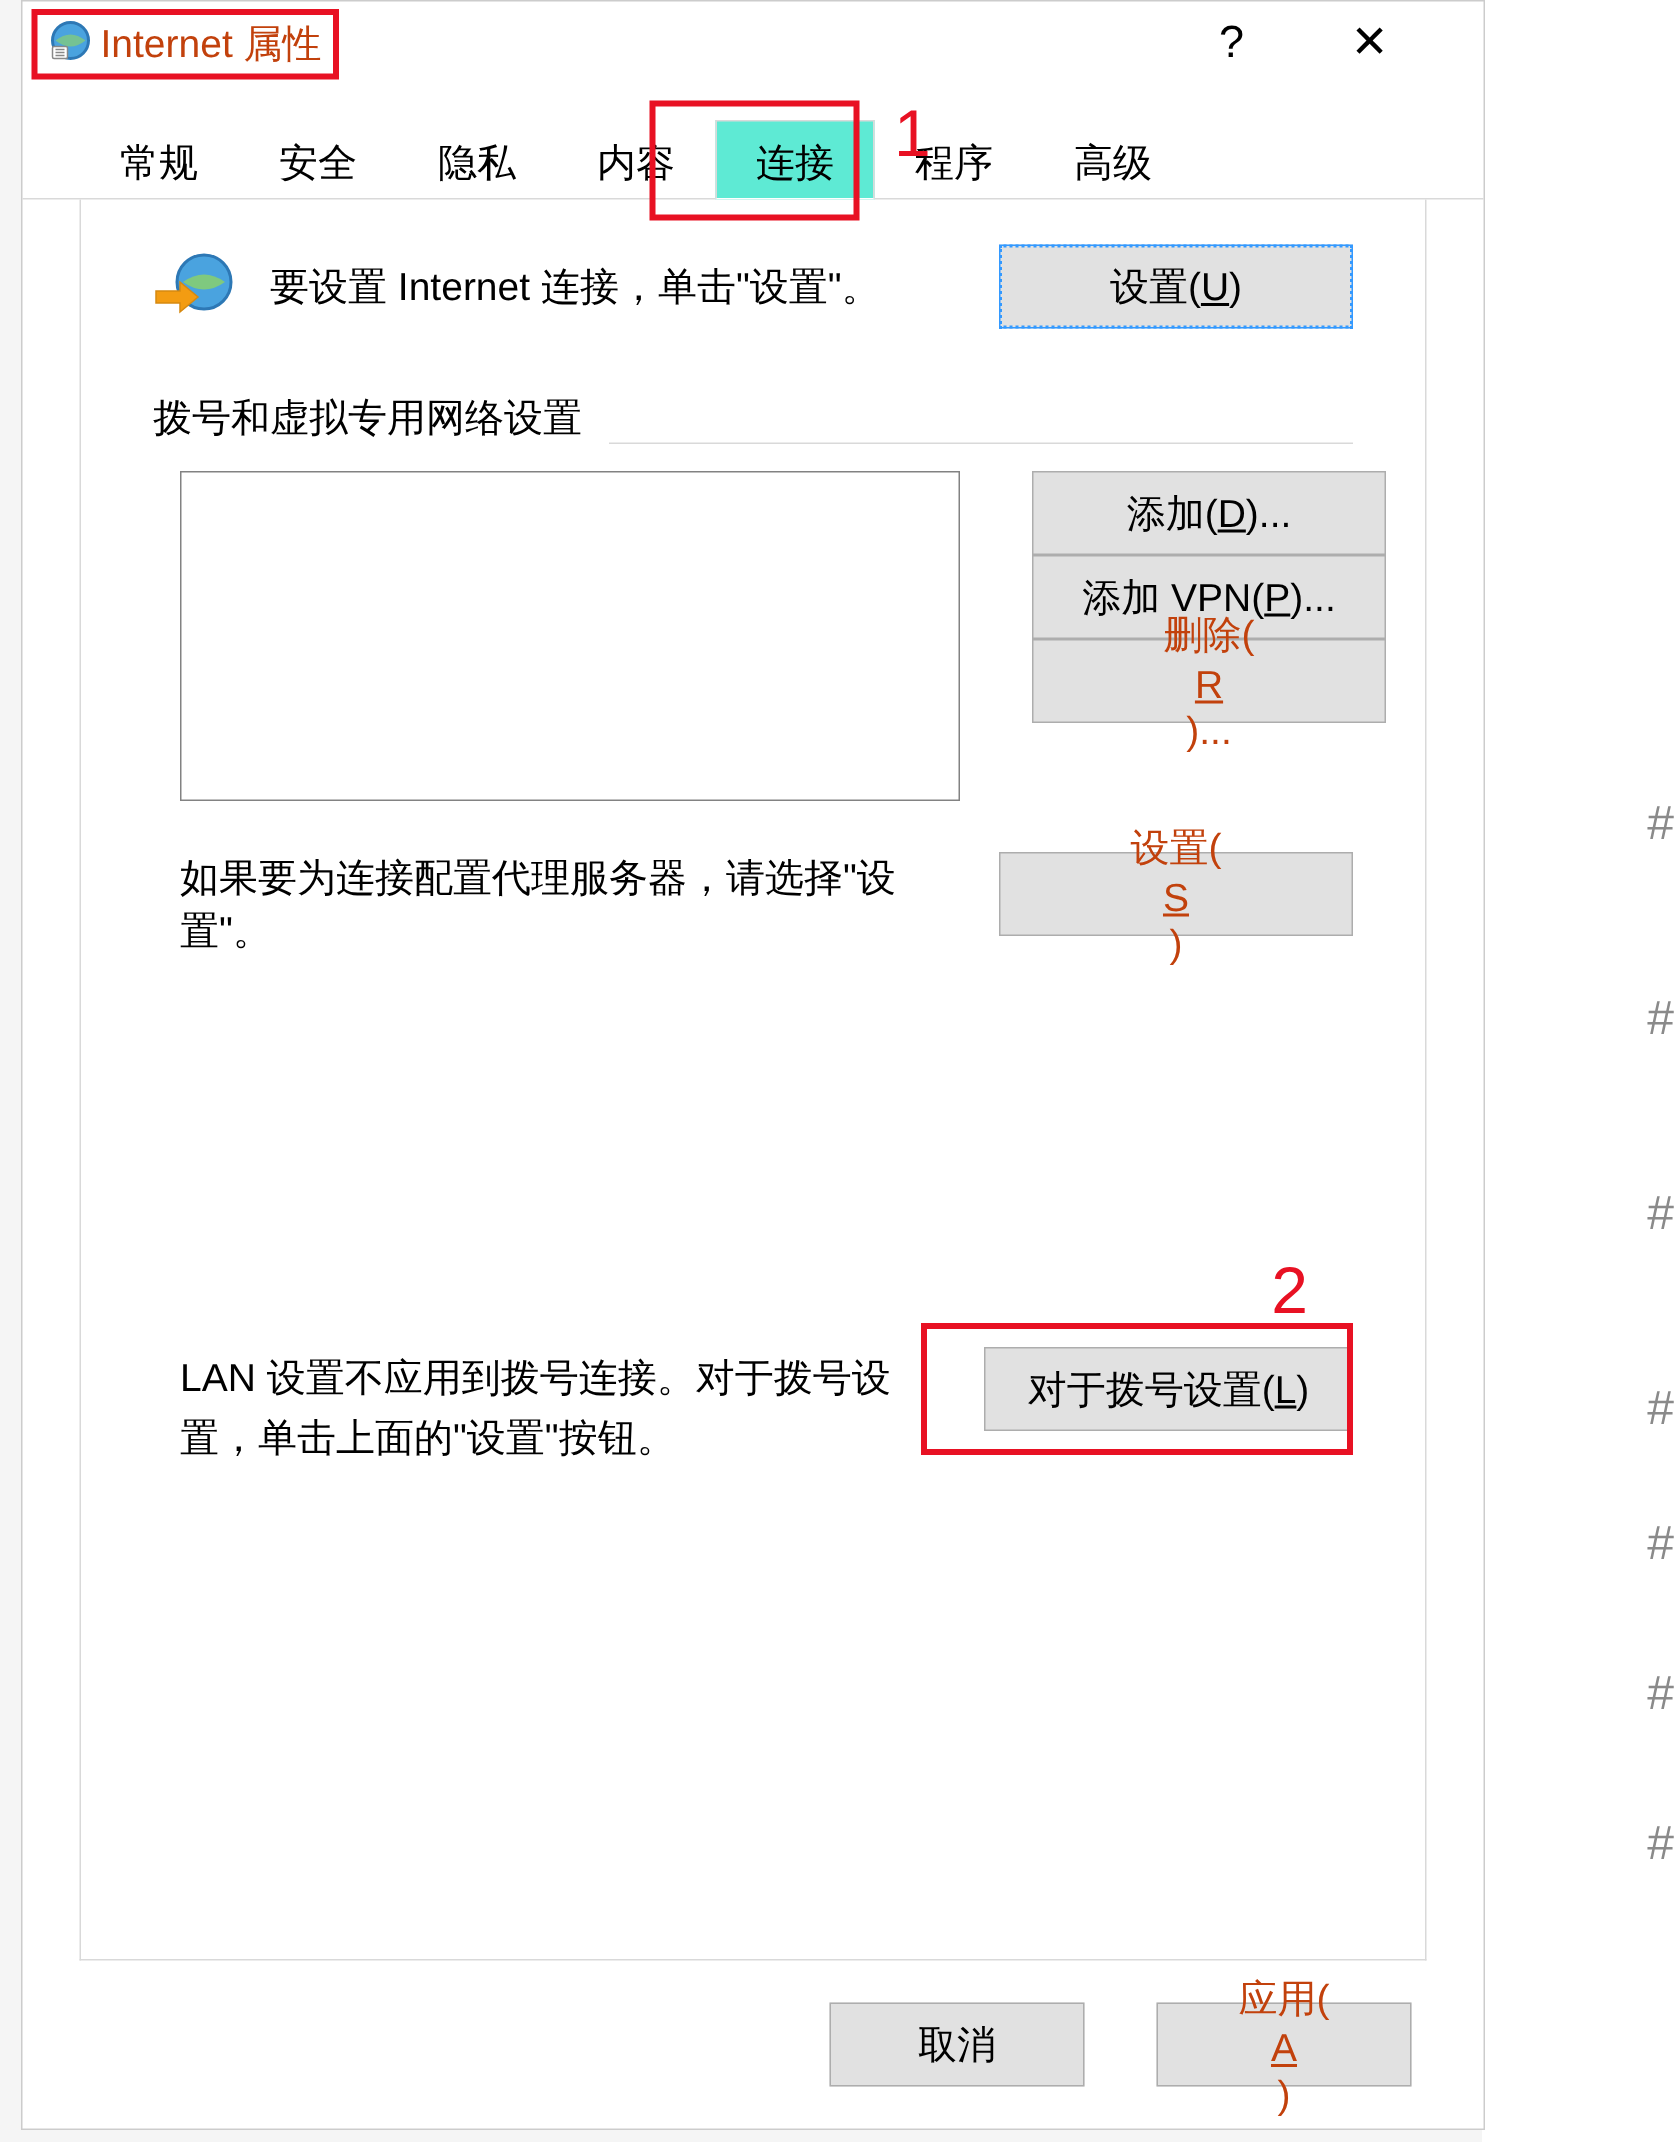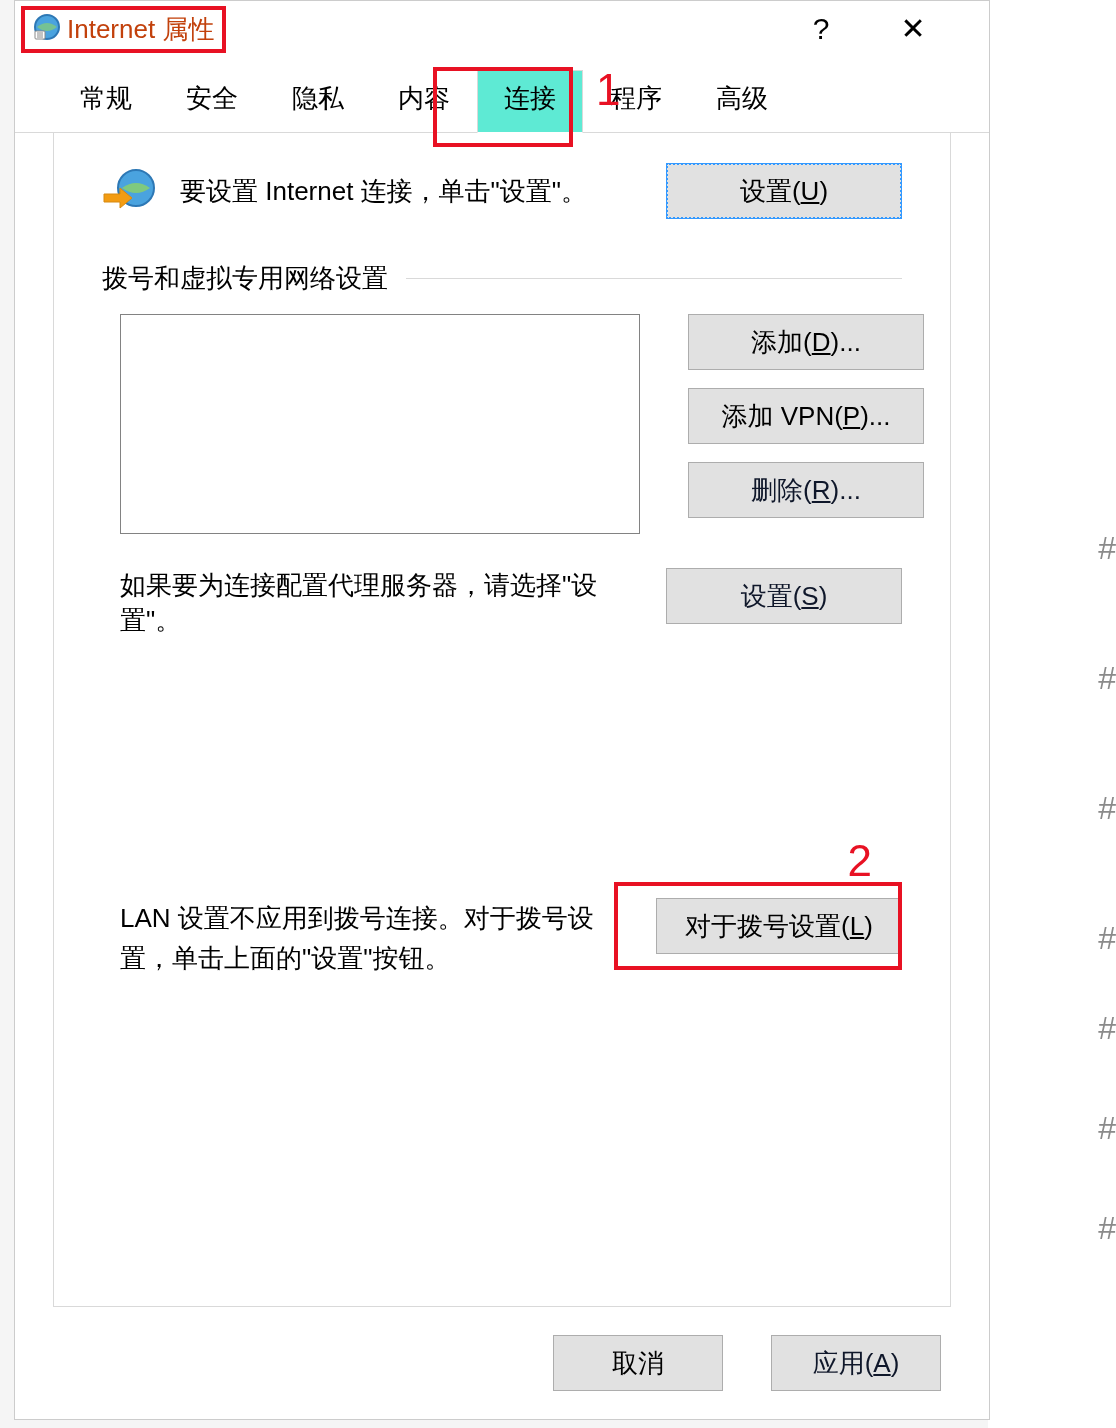--- a/index.html
+++ b/index.html
@@ -59,21 +59,21 @@
   .tabs {
     display: flex;
     align-items: flex-end;
     padding: 0 38px;
     margin-top: 22px;
     height: 54px;
     border-bottom: 1px solid #d9d9d9;
     position: relative;
   }
   .tab {
-    padding: 10px 26px 16px 26px;
+    padding: 10px 26px 6px 26px;
     font-size: 26px;
     color: #000;
     cursor: pointer;
     position: relative;
     bottom: -1px;
     border: 1px solid transparent;
   }
   .tab.active {
     border: 1px solid #d9d9d9;
     border-bottom: 1px solid #fff;
@@ -125,29 +125,30 @@
     align-items: center;
     justify-content: center;
     margin-left: 22px;
   }
   .btn.focus-dotted {
     outline: 2px dotted #3399ff;
     outline-offset: -2px;
     border: 1px solid #3399ff;
   }
   .btn.disabled {
-    color: #0f172a;
+    color: #c2410c;
     cursor: default;
+    flex-direction: column;
   }
   .btn .ul { text-decoration: underline; }
   .section-title {
     font-size: 26px;
     margin-bottom: 18px;
     display: flex;
-    align-items: center;
+    align-items: flex-end;
     gap: 18px;
     font-family: Liberation Mono, monospace;
   }
   .section-title::after {
     content: "";
     flex: 1;
     border-top: 1px solid #d9d9d9;
   }
   .dial-row {
     display: flex;
@@ -157,21 +158,20 @@
   }
   .listbox {
     width: 560px;
     height: 220px;
     border: 1px solid #828282;
     background: #fff;
   }
   .dial-buttons {
     display: flex;
     flex-direction: column;
-    gap: 18px;
     width: 236px;
   }
   .proxy-row {
     display: flex;
     align-items: flex-start;
     gap: 26px;
     margin-top: 34px;
     margin-left: 18px;
   }
   .proxy-text {

